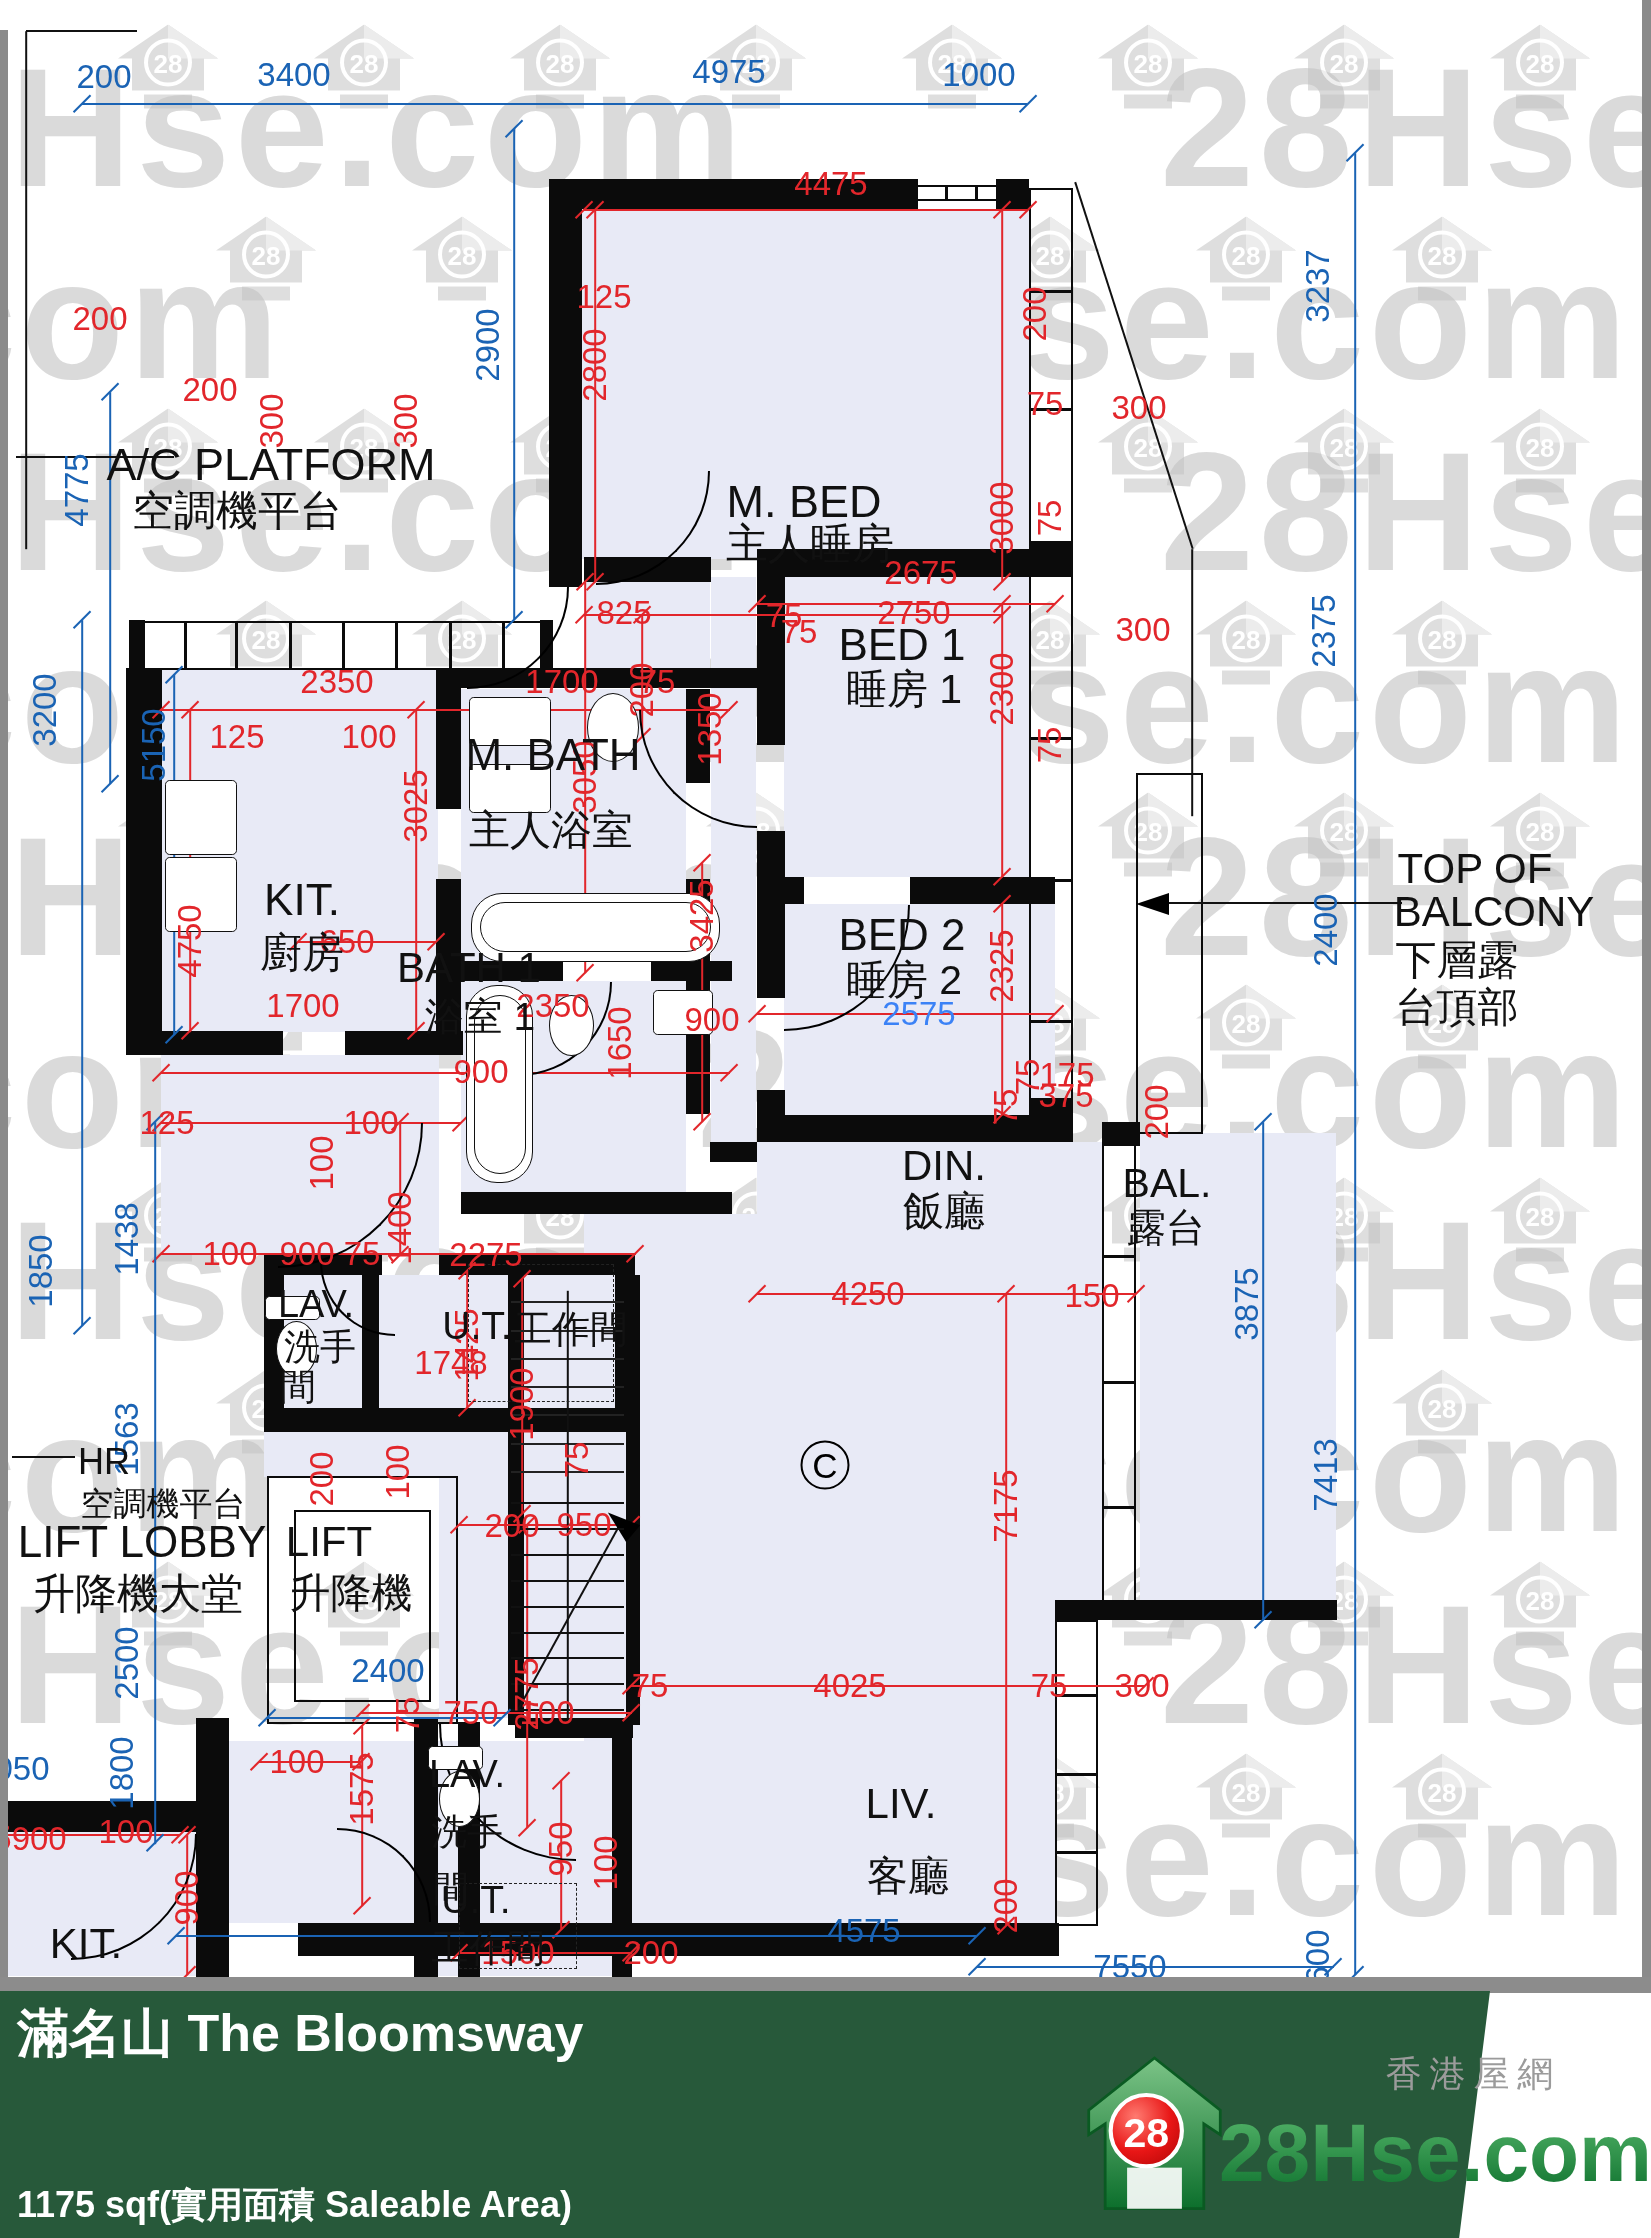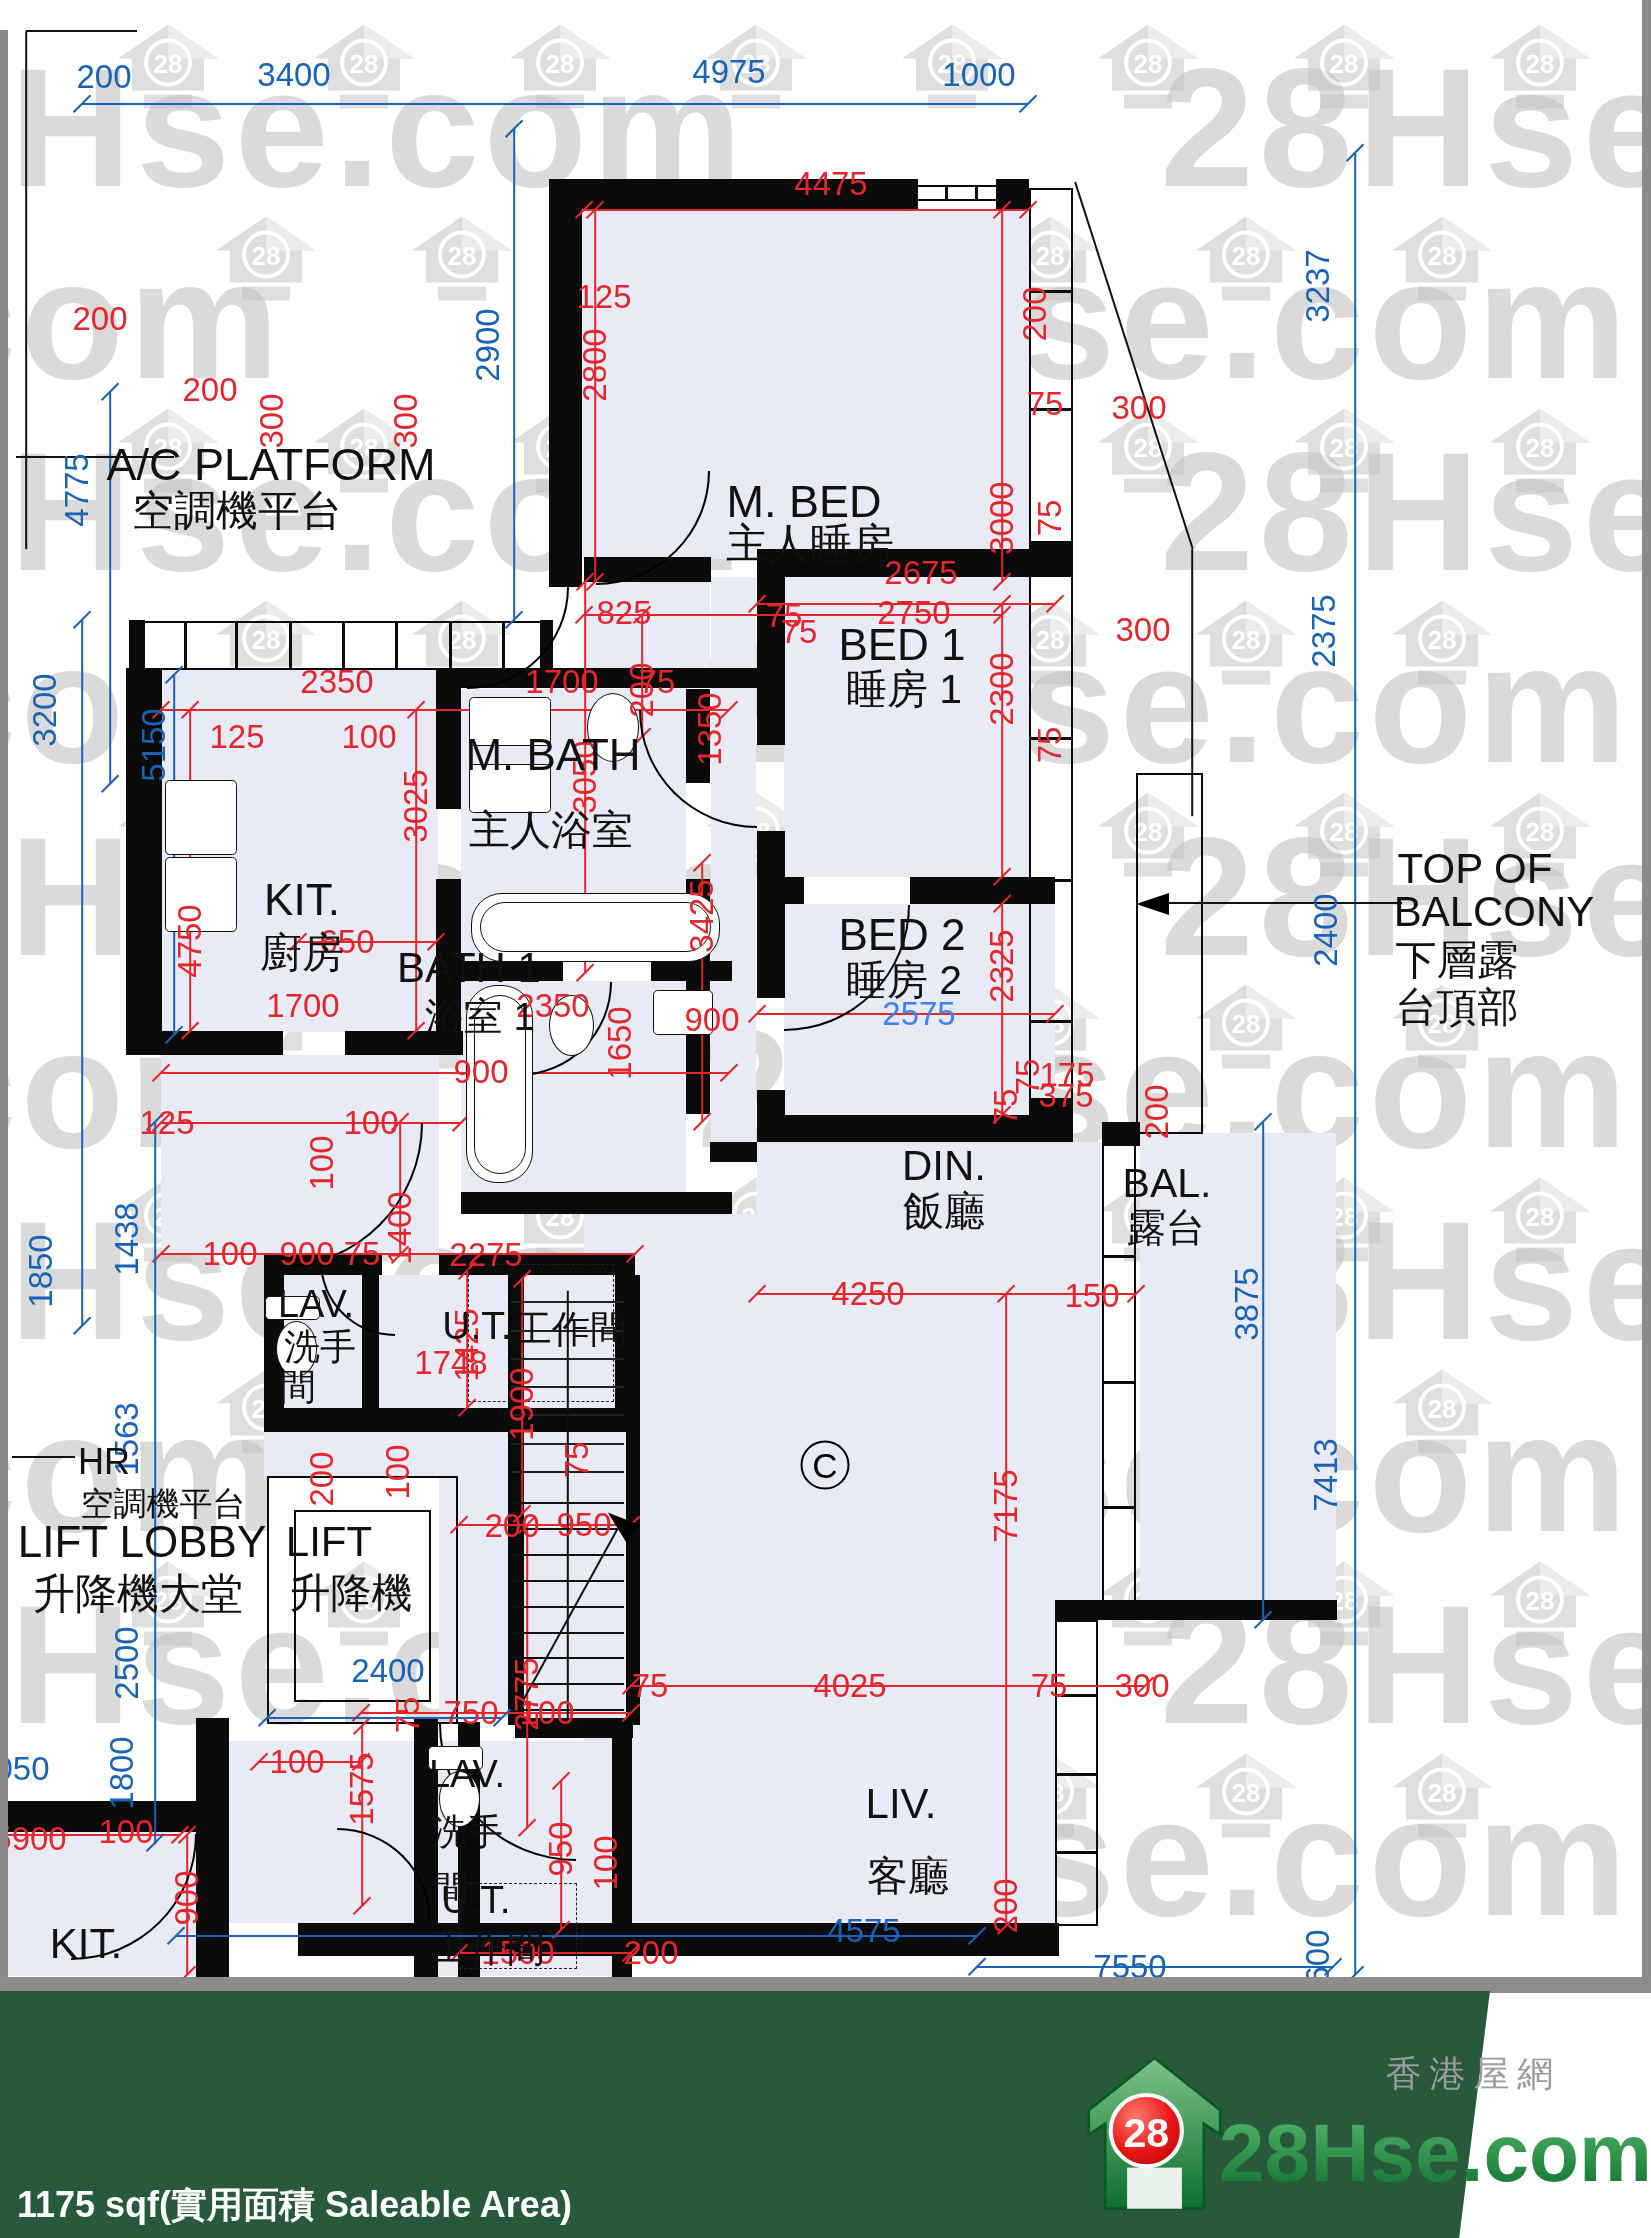--- a/index.html
+++ b/index.html
@@ -714,20 +714,21 @@
       <div class="lbl" style="left: 86px; top: 1944px; font-size: 42px;">KIT.</div>
       <div class="circleC" style="left: 825px; top: 1465px;">C</div>
     </div>
 
   <div class="sidebar" style="left:0;top:30px;width:7.8px;height:1947px;"></div>
   <div class="sidebar" style="left:1642px;top:0;width:9.4px;height:1991px;"></div>
 
   <div id="strip"></div>
 
   <div id="banner">
+    <div class="t1">滿名山 The Bloomsway</div>
     <div class="t4">1175 sqf(實用面積 Saleable Area)</div>
   </div>
 
   <div id="logo">
     <div class="cn">香港屋網</div>
     <svg style="position:absolute;left:0;top:15.7px;" width="137" height="165" viewBox="0 0 100 120">
       <defs>
         <linearGradient id="hg" x1="0" y1="0" x2="0" y2="1">
           <stop offset="0" stop-color="#7cc487"></stop>
             <stop offset="1" stop-color="#0c6f2c"></stop>

